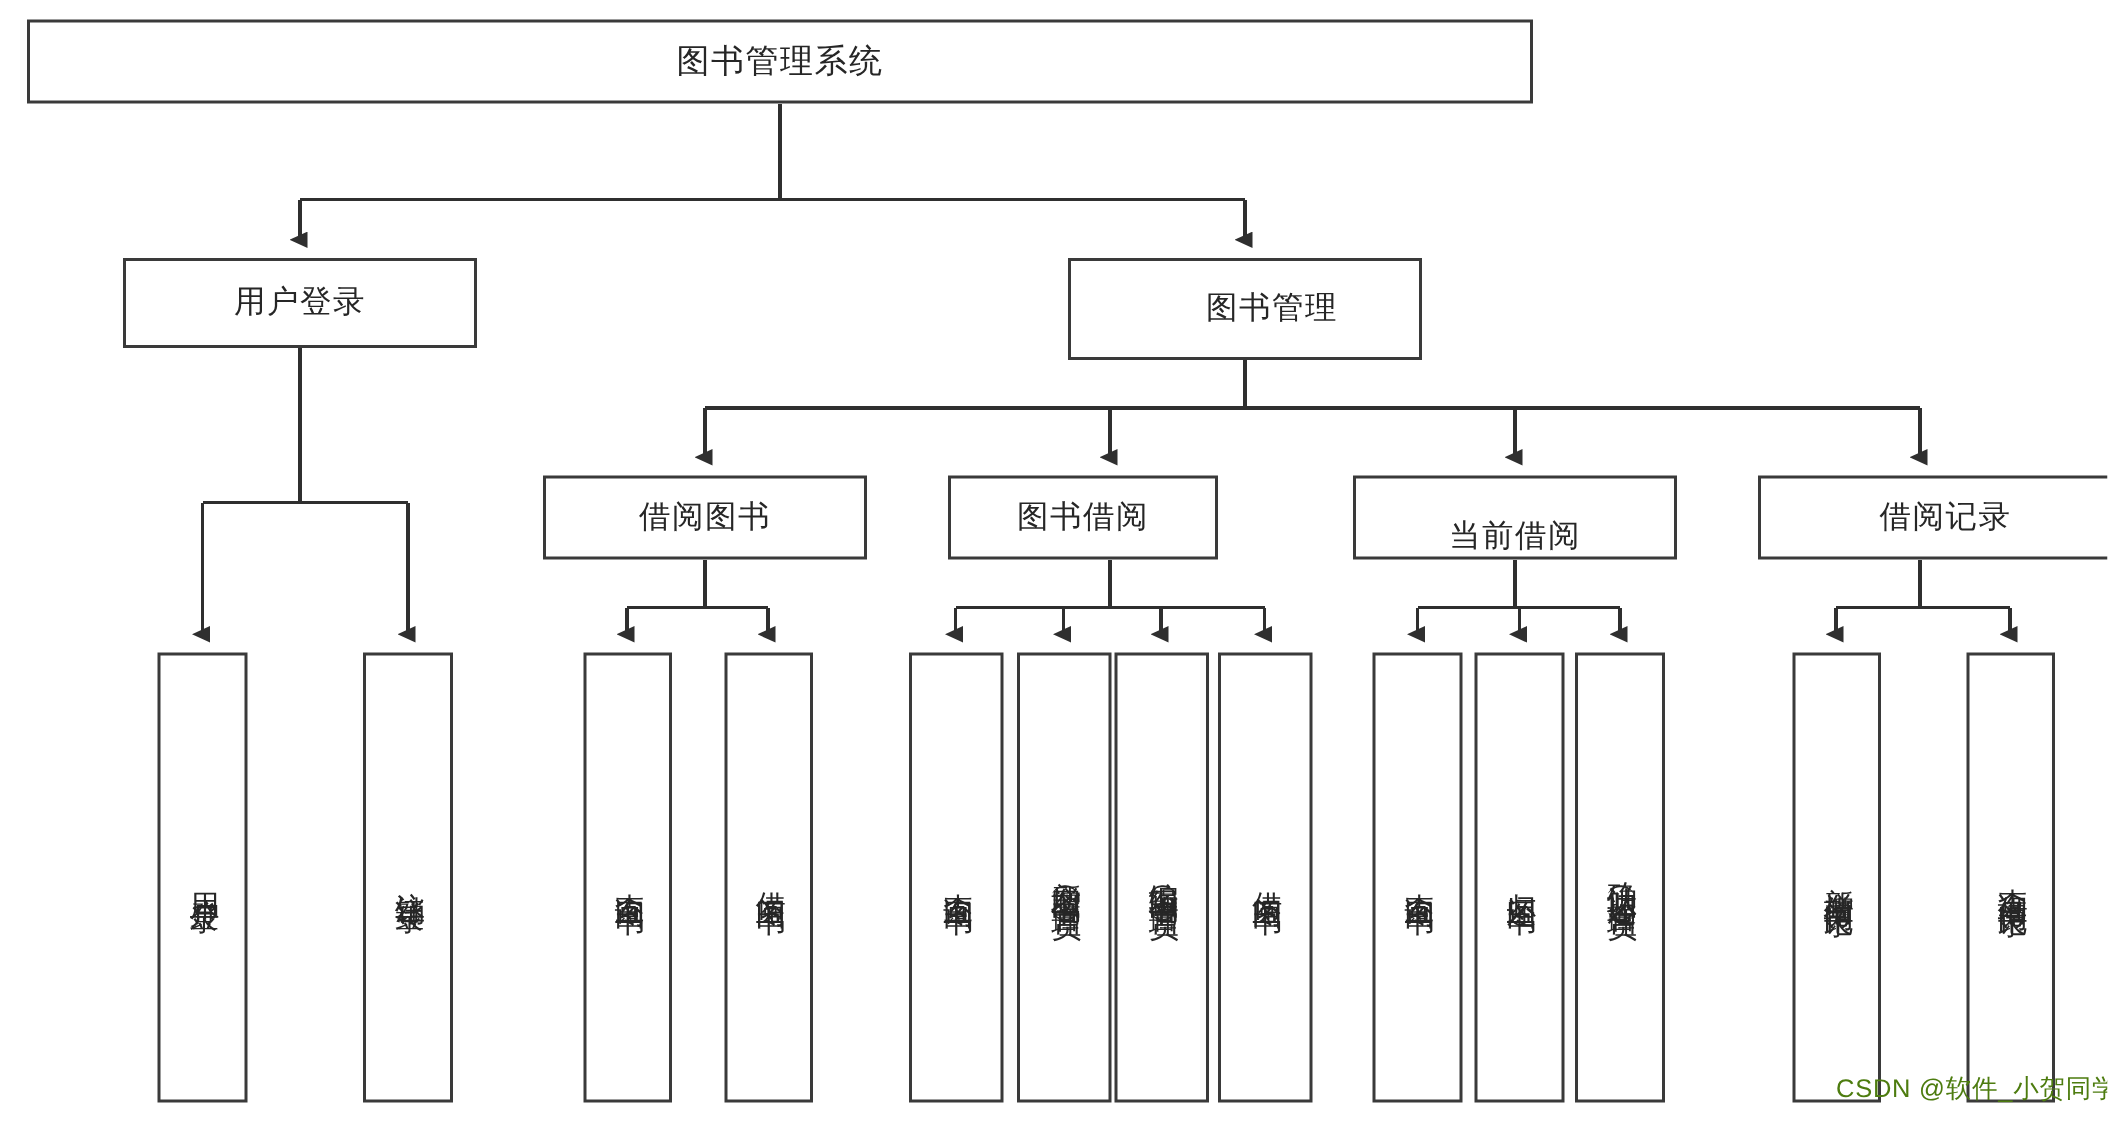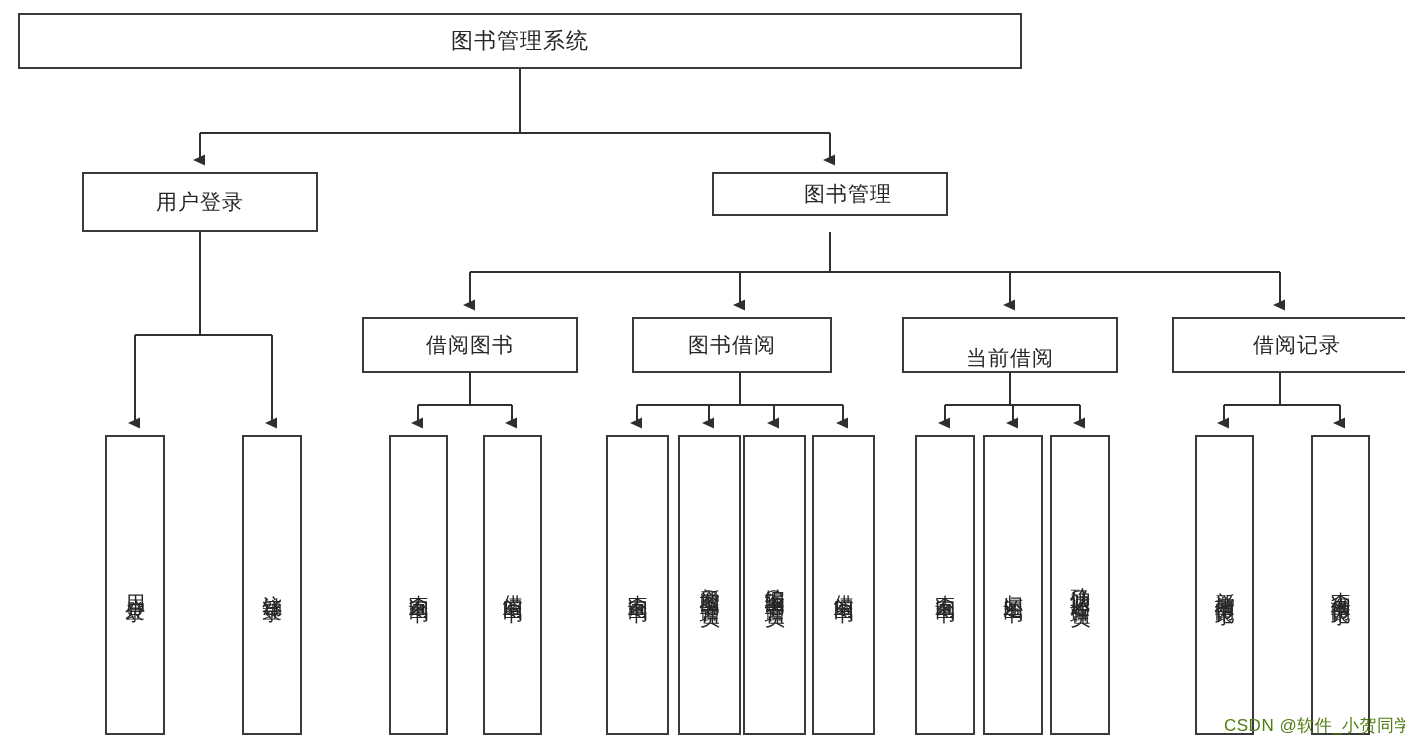--- a/index.html
+++ b/index.html
@@ -125,28 +125,28 @@
     </g>
   </svg>
 
   <div class="node horiz root" style="left: 18px; top: 13px; width: 1004px; height: 56px;">
     <span>图书管理系统</span>
   </div>
 
   <div class="node horiz" style="left: 82px; top: 172px; width: 236px; height: 60px;">
     <span>用户登录</span>
   </div>
-  <div class="node horiz" style="left: 712px; top: 172px; width: 236px; height: 44px; padding-left: 36px;">
+  <div class="node horiz" style="left: 712px; top: 172px; width: 236px; height: 68px; padding-left: 36px;">
     <span>图书管理</span>
   </div>
 
   <div class="node horiz" style="left: 362px; top: 317px; width: 216px; height: 56px;">
     <span>借阅图书</span>
   </div>
-  <div class="node horiz" style="left: 632px; top: 317px; width: 200px; height: 56px;">
+  <div class="node horiz" style="left: 632px; top: 317px; width: 180px; height: 56px;">
     <span>图书借阅</span>
   </div>
   <div class="node horiz" style="left: 902px; top: 317px; width: 216px; height: 56px; align-items: flex-end;">
     <span>当前借阅</span>
   </div>
   <div class="node horiz" style="left: 1172px; top: 317px; width: 250px; height: 56px;">
     <span>借阅记录</span>
   </div>
 
   <div class="node vert" style="left: 105px; top: 435px; width: 60px; height: 300px;">

